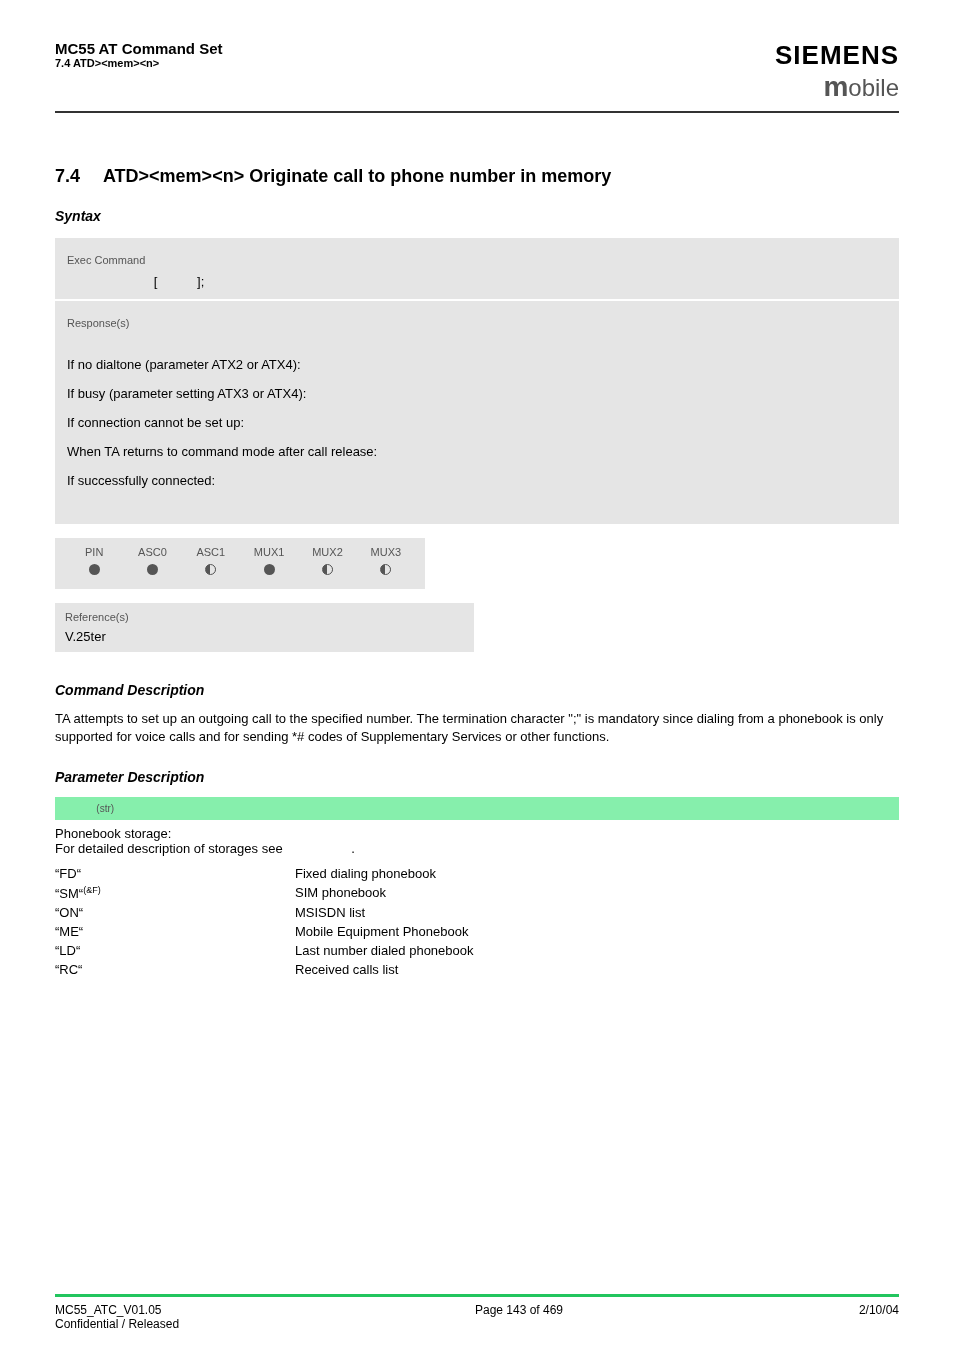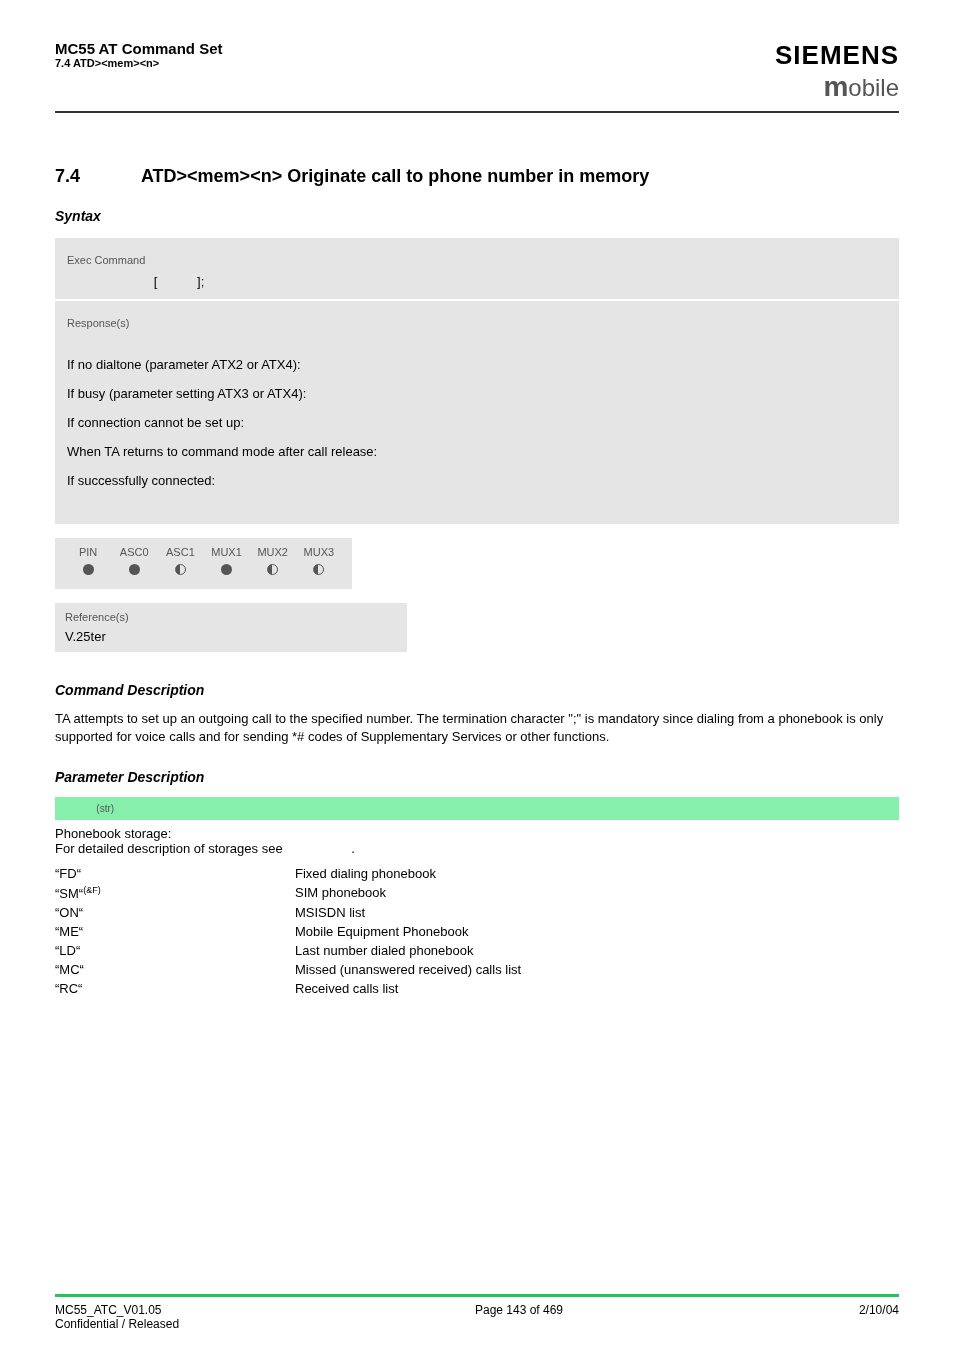--- a/index.html
+++ b/index.html
@@ -21,51 +21,51 @@
     margin-bottom: 40px;
     gap: 12px;
   }
   .header-left { }
   .header-title { font-size: 15px; font-weight: bold; }
   .header-sub { font-size: 11px; font-weight: bold; }
   .header-right { text-align: right; }
   .siemens { font-size: 26px; font-weight: 900; letter-spacing: 1px; color: #000; }
   .mobile { font-size: 24px; color: #555; font-weight: 400; }
   .mobile .m { font-weight: 700; color: #555; font-size: 28px; }
-  .section-num { font-size: 18px; font-weight: bold; display: inline-block; margin-right: 52px; }
+  .section-num { font-size: 18px; font-weight: bold; display: inline-block; margin-right: 14px; }
   .section-title { font-size: 18px; font-weight: bold; display: inline; }
   h1.row { margin-bottom: 18px; }
   .syntax-label { font-size: 14px; font-weight: bold; font-style: italic; margin-bottom: 14px; }
   .graybox {
     background: #e5e5e5;
     padding: 10px 12px;
     font-size: 13px;
     margin-bottom: 2px;
   }
   .graybox .label { font-size: 11px; color: #555; margin-bottom: 8px; margin-top: 6px; }
   .graybox .content { font-size: 13px; color: #000;}
   .graybox.large { padding-bottom: 22px; }
   .respline { margin: 4px 0 14px 0; }
   .mux-row {
     background: #e5e5e5;
     padding: 8px 10px 6px 10px;
     margin-top: 14px;
-    width: 297px;
+    width: 370px;
   }
   .mux-row table { width: 100%; border-collapse: collapse; }
   .mux-row td { font-size: 11px; color: #555; text-align: center; width: 16.6%; padding-bottom: 6px;}
   .dot-full { display:inline-block; width:11px; height:11px; border-radius:50%; background:#555; }
   .dot-half {
     display:inline-block; width:11px; height:11px; border-radius:50%;
     background: linear-gradient(90deg, #555 50%, #e5e5e5 50%);
     border: 1px solid #555;
   }
   .refbox {
     background: #e5e5e5;
-    width: 352px;
+    width: 419px;
     padding: 8px 10px;
     margin-top: 14px;
   }
   .refbox .label { font-size: 11px; color: #555; margin-bottom: 6px; }
   .refbox .val { font-size: 13px; }
   .cmd-desc-h { font-size: 14px; font-weight: bold; font-style: italic; margin-top: 30px; margin-bottom: 12px; }
   .body-text { font-size: 13px; line-height: 1.35; }
   .param-desc-h { font-size: 14px; font-weight: bold; font-style: italic; margin-top: 24px; margin-bottom: 12px; }
   .parambox {
     background: #86efac;
@@ -190,24 +190,20 @@
   </div>
   <div class="value-row">
     <div class="k">“ME“</div>
     <div class="v">Mobile Equipment Phonebook</div>
   </div>
   <div class="value-row">
     <div class="k">“LD“</div>
     <div class="v">Last number dialed phonebook</div>
   </div>
   <div class="value-row">
-    <div class="k">“MC“</div>
-    <div class="v">Missed (unanswered received) calls list</div>
-  </div>
-  <div class="value-row">
     <div class="k">“RC“</div>
     <div class="v">Received calls list</div>
   </div>
 </div>
 
 <div class="footer">
   <div class="left">
     <span>MC55_ATC_V01.05</span><br>
     <span>Confidential / Released</span>
   </div>

